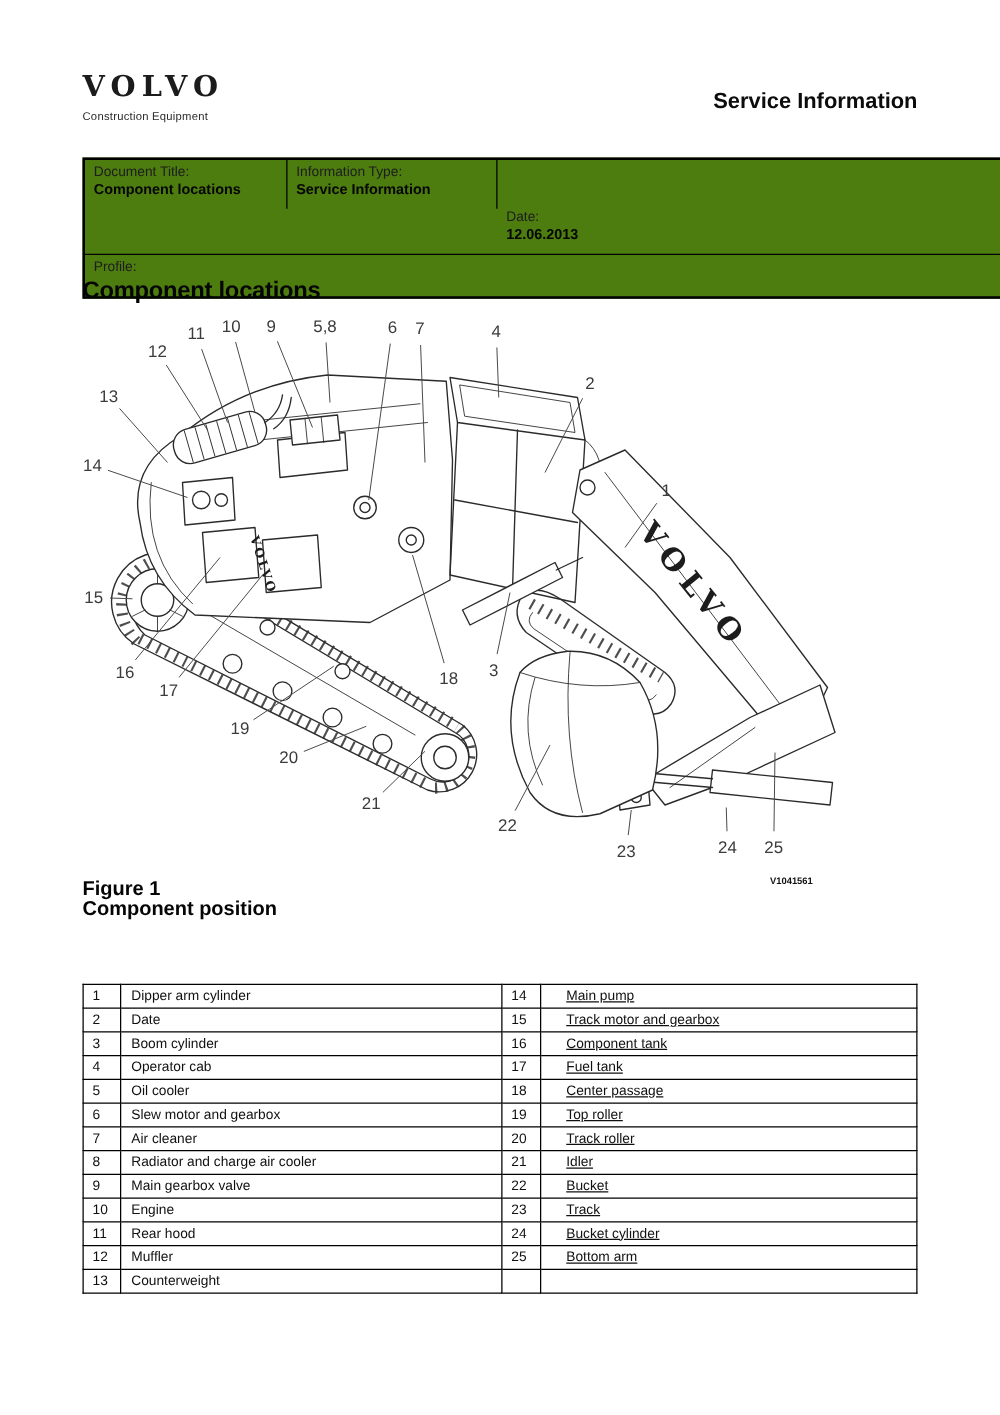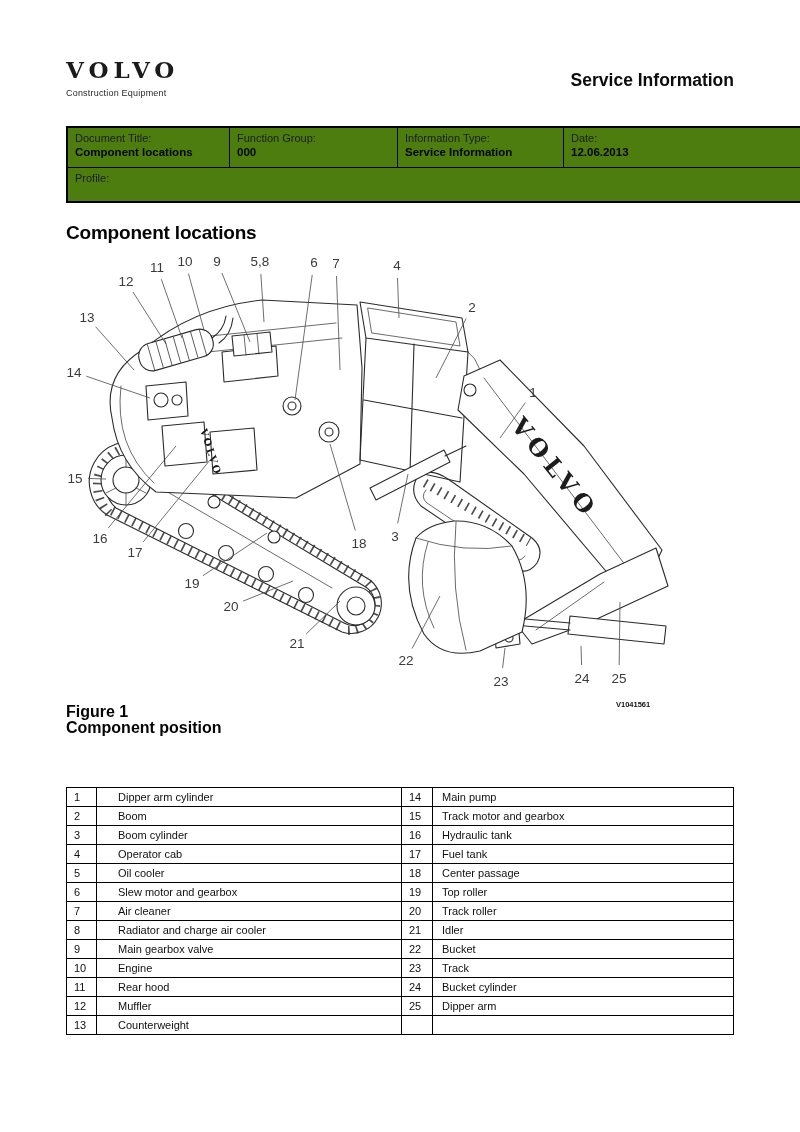--- a/index.html
+++ b/index.html
@@ -8,37 +8,37 @@
 
   .logo-block { position:absolute; left:66px; top:56px; }
   .logo-word { font-family:"DejaVu Serif", serif; font-weight:bold; font-size:23px; letter-spacing:5px; color:#1b1b1b; }
   .logo-tag { margin-top:5px; font-size:9px; font-weight:normal; color:#2a2a2a; letter-spacing:0.2px; }
 
   .service-title { position:absolute; top:70px; right:66px; font-size:17.5px; font-weight:bold; color:#0c0c0c; }
 
   .doc-table { position:absolute; left:66px; top:126px; width:780px; border:2px solid #000; background:#4d7c0f; }
   .doc-row1 { display:grid; grid-template-columns:162px 168px 166px auto; border-bottom:1px solid #000; }
   .doc-cell { padding:4px 7px 5px 7px; height:39px; border-right:1px solid #000; }
-  .doc-cell:last-child { border-right:none; }
+  .doc-cell:last-child { border-right:none;margin-top:36px; }
   .doc-label { font-size:11px; color:#1d1d1d; }
   .doc-value { font-size:11.5px; font-weight:bold; margin-top:2px; color:#050505; }
   .doc-row2 { padding:4px 7px 6px 7px; height:33px; }
 
   .section-title { position:absolute; left:66px; top:222px; font-size:19px; font-weight:bold; color:#050505; letter-spacing:-0.2px; }
 
   .figure-wrap { position:absolute; left:64px; top:250px; width:640px; height:470px; }
 
   .fig-caption { position:absolute; left:66px; top:704px; font-size:16px; font-weight:bold; line-height:16px; color:#050505; }
 
   .comp-table { position:absolute; left:66px; top:787px; width:668px; border-collapse:collapse; }
   .comp-table td { border:1px solid #000; font-size:11px; height:19px; padding:1px 4px 2px 6px; color:#101010; vertical-align:middle; }
   .comp-table td.num { width:30px; padding-left:7px; }
-  .comp-table td.nm-l { width:305px; padding-left:21px; }
+  .comp-table td.nm-l { width:305px; padding-left:8px; }
   .comp-table td.num2 { width:31px; padding-left:7px; }
-  .comp-table td.nm-r { padding-left:9px; }
+  .comp-table td.nm-r { padding-left:20px;text-decoration:underline; }
   .comp-table { border:1.5px solid #000; }
 
   svg text.callout { font-family:"Liberation Sans", sans-serif; font-size:13.5px; fill:#3b3b3b; }
   svg .ln { fill:none; stroke:#2b2b2b; stroke-width:1.1; stroke-linejoin:round; stroke-linecap:round; }
   svg .lnw { fill:#ffffff; stroke:#2b2b2b; stroke-width:1.1; stroke-linejoin:round; }
   svg .thin { stroke-width:0.7; }
   svg .shoes { fill:none; stroke:#2f2f2f; stroke-width:9; stroke-dasharray:1.7,6.2; opacity:0.85; }
   svg .leader { stroke:#4a4a4a; stroke-width:0.8; }
   svg .wm { font-family:"Liberation Sans", sans-serif; font-size:7.5px; font-weight:bold; fill:#111; }
   svg .brandtxt { font-family:"DejaVu Serif", serif; font-weight:bold; fill:#1c1c1c; }
@@ -51,24 +51,20 @@
   <div class="logo-tag">Construction Equipment</div>
 </div>
 
 <div class="service-title">Service Information</div>
 
 <div class="doc-table">
   <div class="doc-row1">
     <div class="doc-cell">
       <div class="doc-label">Document Title:</div>
       <div class="doc-value">Component locations</div>
-    </div>
-    <div class="doc-cell">
-      <div class="doc-label">Function Group:</div>
-      <div class="doc-value">000</div>
     </div>
     <div class="doc-cell">
       <div class="doc-label">Information Type:</div>
       <div class="doc-value">Service Information</div>
     </div>
     <div class="doc-cell">
       <div class="doc-label">Date:</div>
       <div class="doc-value">12.06.2013</div>
     </div>
   </div>
@@ -239,29 +235,29 @@
 <table class="comp-table">
   <tbody id="comp-table-body">
       <tr>
         <td class="num">1</td>
         <td class="nm-l">Dipper arm cylinder</td>
         <td class="num2">14</td>
         <td class="nm-r">Main pump</td>
       </tr>
       <tr>
         <td class="num">2</td>
-        <td class="nm-l">Boom</td>
+        <td class="nm-l">Date</td>
         <td class="num2">15</td>
         <td class="nm-r">Track motor and gearbox</td>
       </tr>
       <tr>
         <td class="num">3</td>
         <td class="nm-l">Boom cylinder</td>
         <td class="num2">16</td>
-        <td class="nm-r">Hydraulic tank</td>
+        <td class="nm-r">Component tank</td>
       </tr>
       <tr>
         <td class="num">4</td>
         <td class="nm-l">Operator cab</td>
         <td class="num2">17</td>
         <td class="nm-r">Fuel tank</td>
       </tr>
       <tr>
         <td class="num">5</td>
         <td class="nm-l">Oil cooler</td>
@@ -301,21 +297,21 @@
       <tr>
         <td class="num">11</td>
         <td class="nm-l">Rear hood</td>
         <td class="num2">24</td>
         <td class="nm-r">Bucket cylinder</td>
       </tr>
       <tr>
         <td class="num">12</td>
         <td class="nm-l">Muffler</td>
         <td class="num2">25</td>
-        <td class="nm-r">Dipper arm</td>
+        <td class="nm-r">Bottom arm</td>
       </tr>
       <tr>
         <td class="num">13</td>
         <td class="nm-l">Counterweight</td>
         <td class="num2"></td>
         <td class="nm-r"></td>
       </tr>
     </tbody>
 </table>
 

